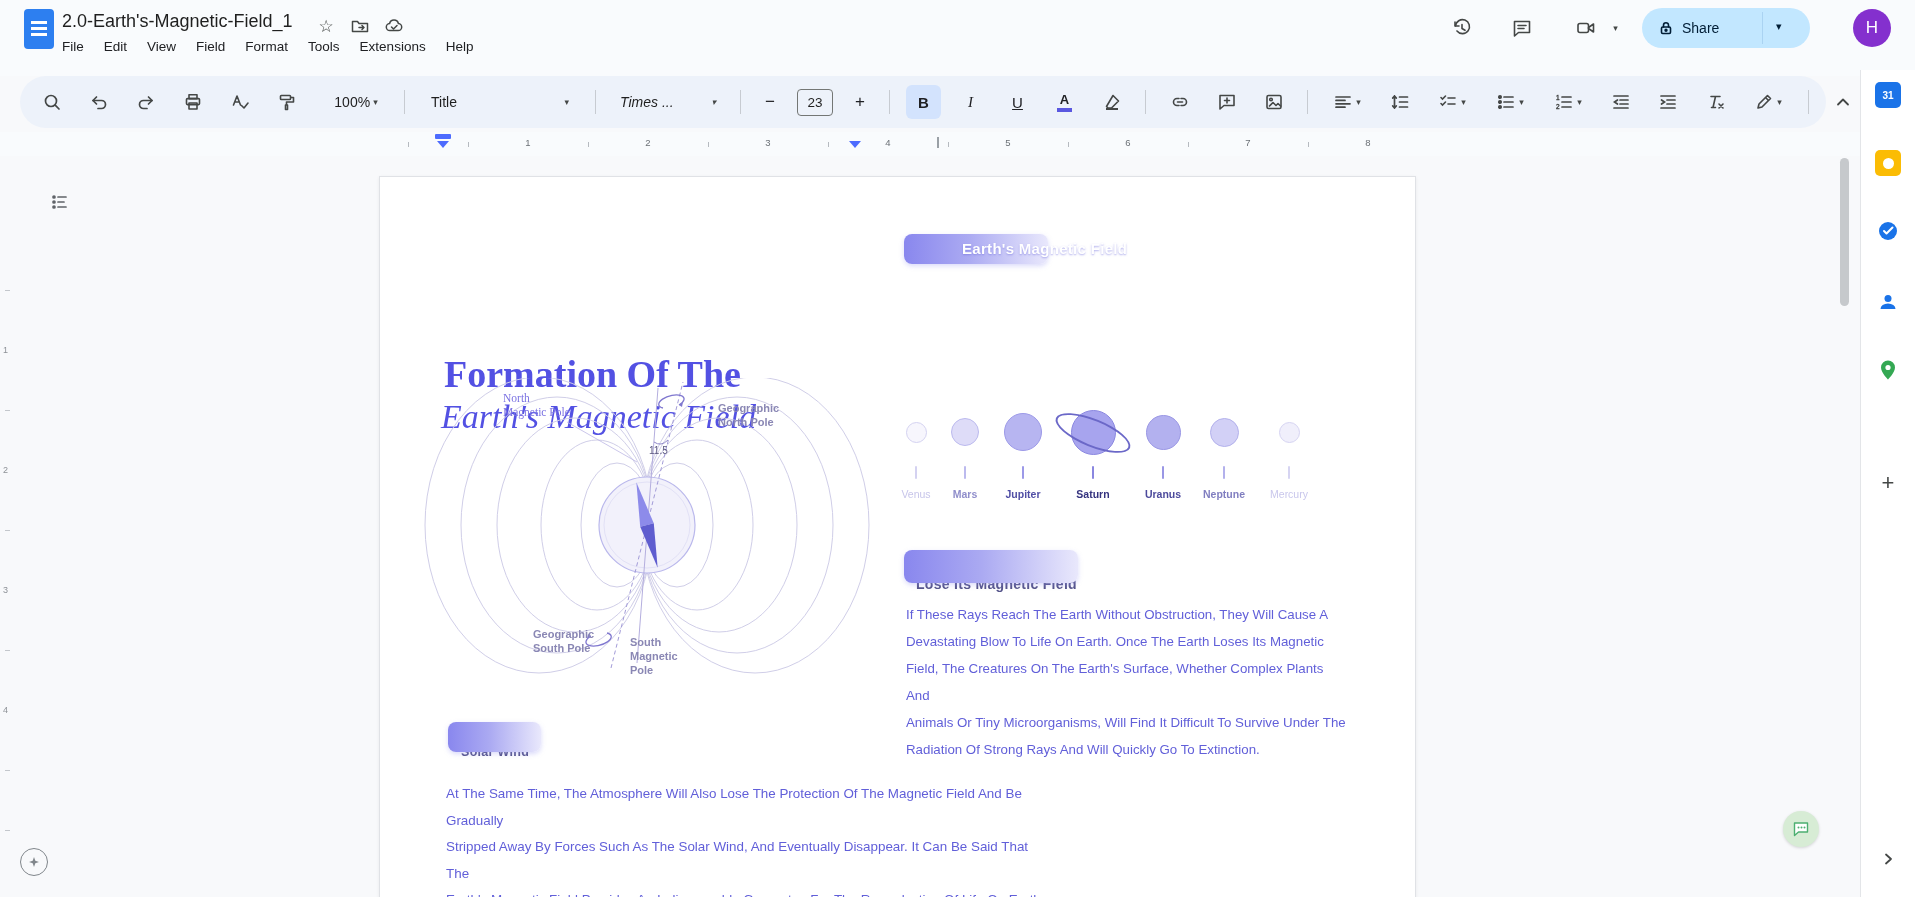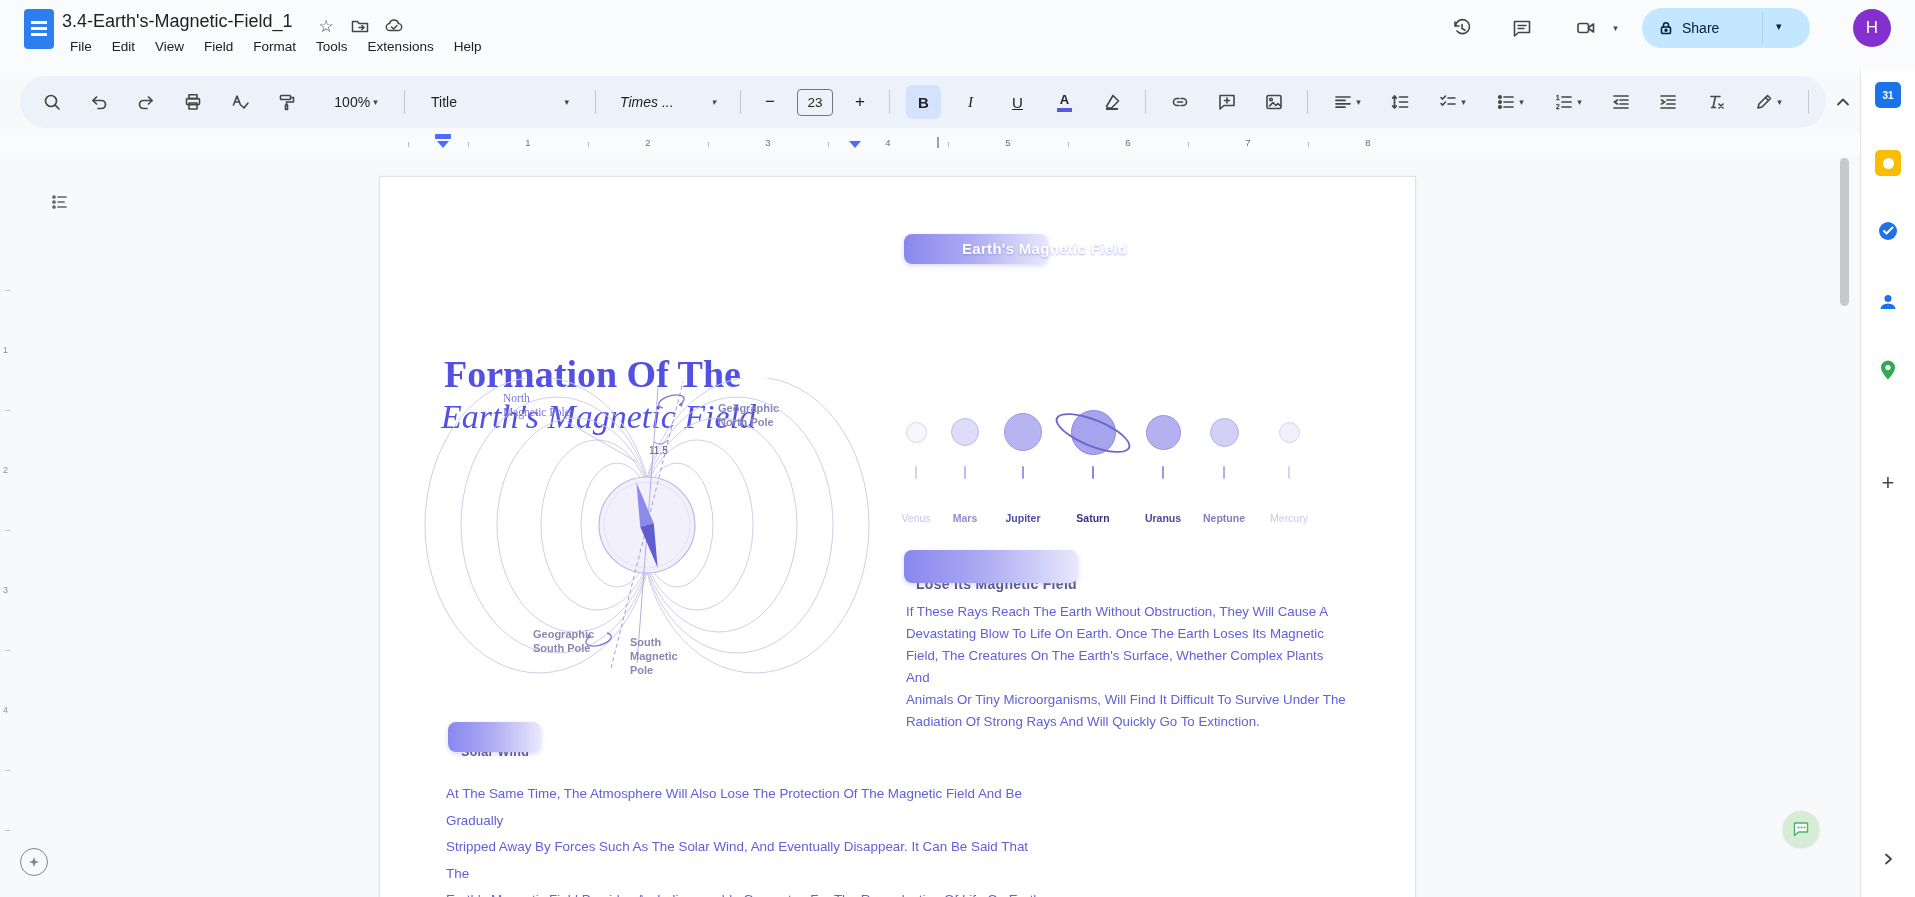--- a/index.html
+++ b/index.html
@@ -3,21 +3,21 @@
 <meta charset="utf-8">
 <style>
   html,body{margin:0;padding:0;}
   #root{position:relative;width:1915px;height:897px;overflow:hidden;background:#f8f9fb;font-family:"Liberation Sans",sans-serif;-webkit-font-smoothing:antialiased;}
   
   #header{position:absolute;left:0;top:0;width:1915px;height:76px;background:#f9fbfd;}
   #docs-icon{position:absolute;left:24px;top:9px;width:30px;height:40px;background:#2d7ff0;border-radius:4px;}
   #docs-icon:before{content:"";position:absolute;left:7px;top:12px;width:16px;height:3px;background:#fff;box-shadow:0 6px 0 #fff,0 12px 0 #fff;}
   #doc-title{position:absolute;left:62px;top:11px;font-size:18px;color:#1f1f1f;white-space:nowrap;}
   .hd-ic{position:absolute;top:15px;width:22px;height:22px;display:flex;align-items:center;justify-content:center;color:#444746;}
-  #menu-row{position:absolute;left:60px;top:36px;display:flex;}
+  #menu-row{position:absolute;left:52px;top:36px;display:flex;}
   .menu-item{padding:3px 10px;font-size:13.5px;color:#202124;border-radius:6px;cursor:pointer;}
   .hd-right{position:absolute;top:14px;width:28px;height:28px;display:flex;align-items:center;justify-content:center;}
   #share-btn{position:absolute;left:1642px;top:8px;width:168px;height:40px;background:#c2e7ff;border-radius:20px;display:flex;align-items:center;}
   #share-btn .lbl{font-size:14px;color:#001d35;font-weight:500;margin-left:8px;}
   #share-divider{position:absolute;left:120px;top:4px;width:1px;height:32px;background:#aad3f2;}
   #share-caret{position:absolute;left:134px;top:12px;color:#001d35;font-size:11px;}
   #avatar{position:absolute;left:1853px;top:9px;width:38px;height:38px;border-radius:50%;background:#8430ce;color:#fff;font-size:17px;display:flex;align-items:center;justify-content:center;}
   
   #toolbar{position:absolute;left:20px;top:76px;width:1806px;height:52px;background:#edf2fa;border-radius:26px;display:flex;align-items:center;padding:0;box-sizing:border-box;gap:12px;}
   .tb{width:35px;height:34px;border-radius:6px;display:flex;align-items:center;justify-content:center;flex:0 0 auto;color:#444746;}
@@ -58,29 +58,29 @@
   #title2{left:441px;top:398px;font-family:"Liberation Serif",serif;font-style:italic;font-size:34px;color:#5351e3;white-space:nowrap;}
   .badge{border-radius:8px;background:linear-gradient(90deg,#8987ee 0%,#abaaf2 45%,#e9e8fc 100%);box-shadow:0 2px 5px rgba(150,148,240,.35);z-index:3;}
   #badge1{left:904px;top:234px;width:144px;height:30px;}
   #badge1-label{left:962px;top:240px;font-size:15px;font-weight:700;color:#ffffff;white-space:nowrap;z-index:4;text-shadow:0 1px 2px rgba(110,108,220,.55);letter-spacing:.3px;}
   #badge2{left:904px;top:550px;width:174px;height:33px;}
   #badge2-label{left:916px;top:576px;font-size:14px;font-weight:700;color:#54538a;white-space:nowrap;z-index:2;letter-spacing:.3px;}
   #badge3{left:448px;top:722px;width:93px;height:30px;}
   #badge3-label{left:461px;top:745px;font-size:12.5px;font-weight:700;color:#54538a;white-space:nowrap;z-index:2;letter-spacing:.3px;}
   .para{white-space:pre-line;color:#615fd9;}
   #para1{left:971px;top:259px;width:360px;font-size:13.3px;line-height:25.4px;}
-  #para2{left:906px;top:601px;width:440px;font-size:13.3px;line-height:22px;}
+  #para2{left:906px;top:601px;width:440px;font-size:13.3px;line-height:27px;}
   #para3{left:446px;top:781px;width:600px;font-size:13.4px;line-height:26.5px;}
   
   #planets{position:absolute;left:890px;top:402px;width:440px;height:110px;}
   .planet{position:absolute;top:0;width:0;}
   .pc{position:absolute;border-radius:50%;border:1px solid;box-sizing:border-box;}
   .pring{position:absolute;border:2px solid #6b68c8;border-radius:50%;}
   .ptick{position:absolute;top:64px;left:-1px;width:2px;height:13px;border-radius:1px;}
-  .plabel{position:absolute;top:86px;transform:translateX(-50%);font-size:10.5px;white-space:nowrap;margin-top:24px;}
+  .plabel{position:absolute;top:86px;transform:translateX(-50%);font-size:10.5px;white-space:nowrap;}
   
   #diagram{position:absolute;left:415px;top:378px;}
   
   #side-panel{position:absolute;left:1860px;top:70px;width:55px;height:827px;background:#ffffff;border-left:1px solid #e3e5e8;}
   .sp-ic{position:absolute;left:14px;width:26px;height:26px;display:flex;align-items:center;justify-content:center;}
   #sp-cal{background:#1a73e8;border-radius:5px;color:#fff;font-size:10px;font-weight:700;}
   #sp-keep{background:#fbbc04;border-radius:5px;}
   #sp-keep .bulb{width:11px;height:11px;border-radius:50%;background:#fff;}
   #sp-tasks{background:#fff;}
   #sp-plus{color:#444746;font-size:22px;}
@@ -89,21 +89,21 @@
   #scroll-thumb{position:absolute;left:1840px;top:158px;width:9px;height:148px;background:#c6c9cc;border-radius:5px;}
   #fab{position:absolute;left:1783px;top:811px;width:36px;height:36px;border-radius:50%;background:#d7ecd5;display:flex;align-items:center;justify-content:center;box-shadow:0 1px 3px rgba(0,0,0,.15);}
 </style>
 </head>
 <body>
 
 <div id="root">
 
   <div id="header">
     <div id="docs-icon"></div>
-    <div id="doc-title">3.4-Earth's-Magnetic-Field_1</div>
+    <div id="doc-title">2.0-Earth's-Magnetic-Field_1</div>
     <div class="hd-ic" style="left:315px;font-size:17px;">
         <span>☆</span>
       </div>
     <div class="hd-ic" style="left:349px;">
       <svg width="20" height="20" viewBox="0 0 20 20" fill="none" stroke="#444746" stroke-width="1.5" stroke-linecap="round" stroke-linejoin="round">
           <path d="M2.5 5.5 h5 l1.5 2 h8.5 v8 h-15 z"></path>
           <path d="M9 11.5 h5 M12 9.5 l2 2 -2 2"></path>
         </svg>
     </div>
     <div class="hd-ic" style="left:383px;">

